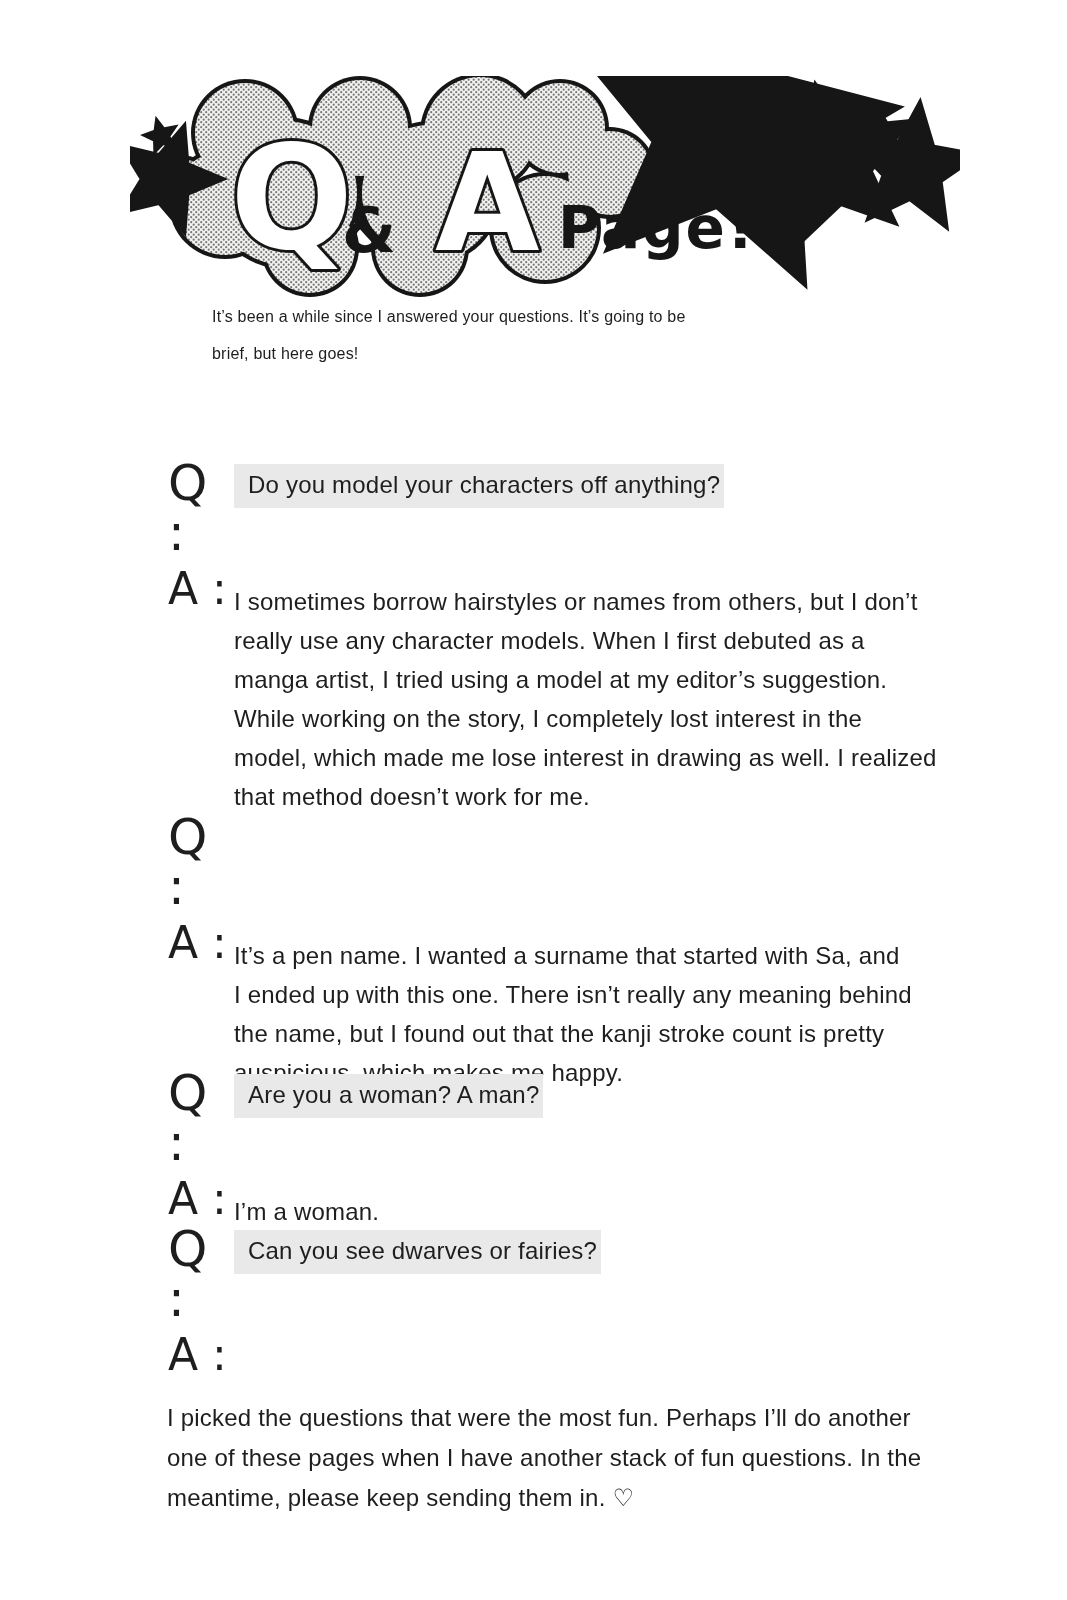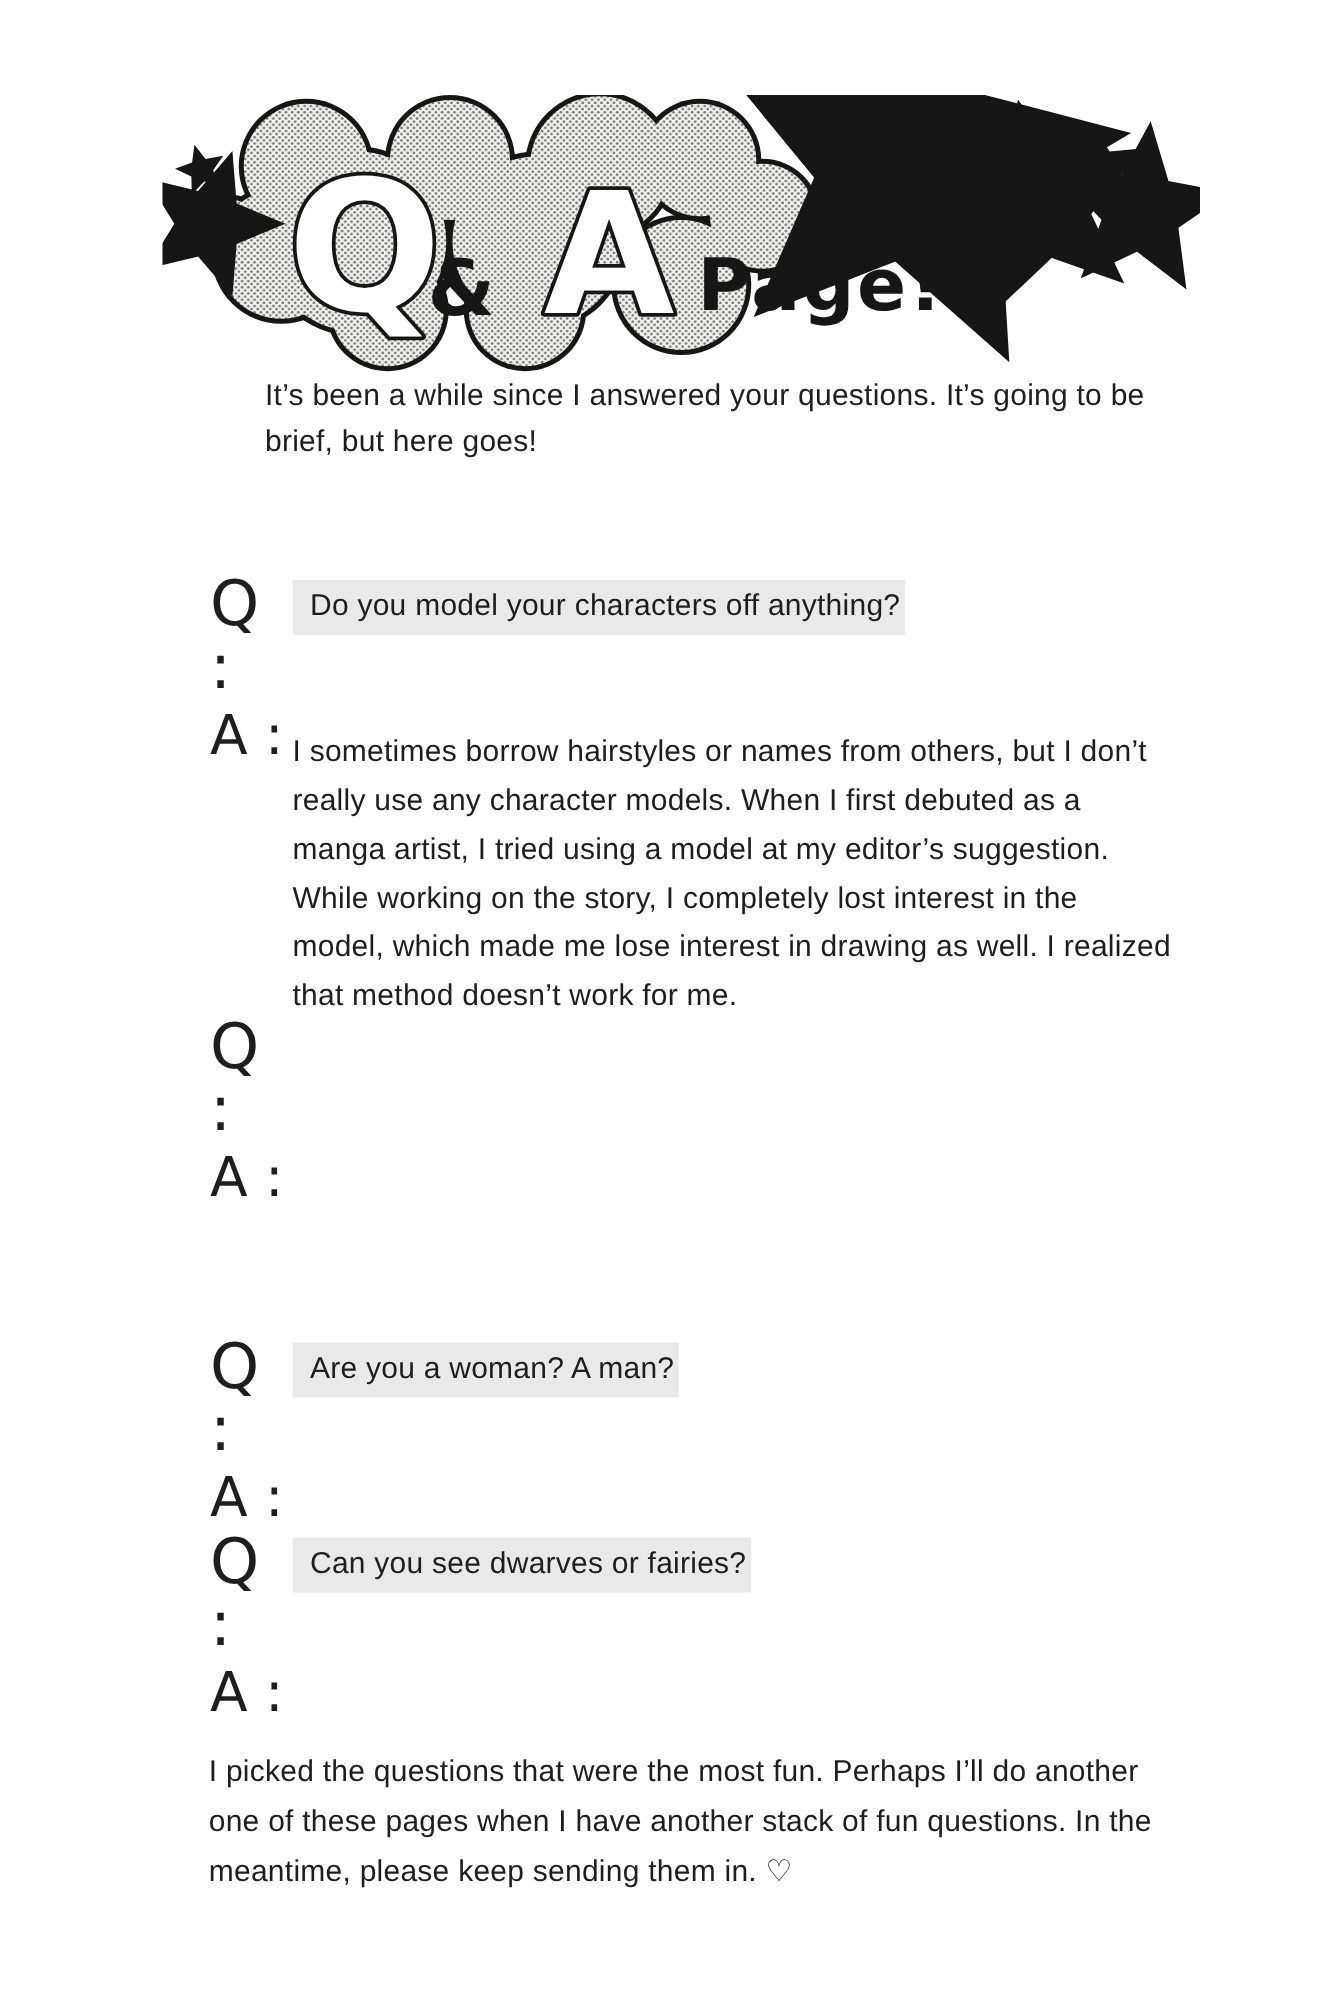--- a/index.html
+++ b/index.html
@@ -38,21 +38,21 @@
     font-weight: bold;
     fill: #161616;
     letter-spacing: 2px;
   }
   .intro {
     position: absolute;
     left: 212px;
     top: 298px;
     width: 740px;
     margin: 0;
-    font-size: 24px;
+    font-size: 16px;
     line-height: 37px;
     white-space: pre-line;
     letter-spacing: 0.2px;
   }
   .qa-block { position: absolute; left: 168px; width: 800px; }
   .qa-row { display: flex; align-items: flex-start; }
   .q-label {
     flex: 0 0 66px;
     font-size: 50px;
     line-height: 50px;
@@ -185,30 +185,35 @@
 that method doesn’t work for me.</div>
     </div>
   </section>
 
   <section class="qa-block" style="top:812px">
     <div class="qa-row">
       <span class="q-label">Q :</span>
     </div>
     <div class="qa-row a-row">
       <span class="a-label">A :</span>
+      <div class="answer">It’s a pen name. I wanted a surname that started with Sa, and
+I ended up with this one. There isn’t really any meaning behind
+the name, but I found out that the kanji stroke count is pretty
+auspicious, which makes me happy.</div>
     </div>
   </section>
 
   <section class="qa-block" style="top:1068px">
     <div class="qa-row">
       <span class="q-label">Q :</span>
       <span class="question">Are you a woman? A man?</span>
     </div>
     <div class="qa-row a-row">
       <span class="a-label">A :</span>
+      <div class="answer">I’m a woman.</div>
     </div>
   </section>
 
   <section class="qa-block" style="top:1224px">
     <div class="qa-row">
       <span class="q-label">Q :</span>
       <span class="question">Can you see dwarves or fairies?</span>
     </div>
     <div class="qa-row a-row">
       <span class="a-label">A :</span>

